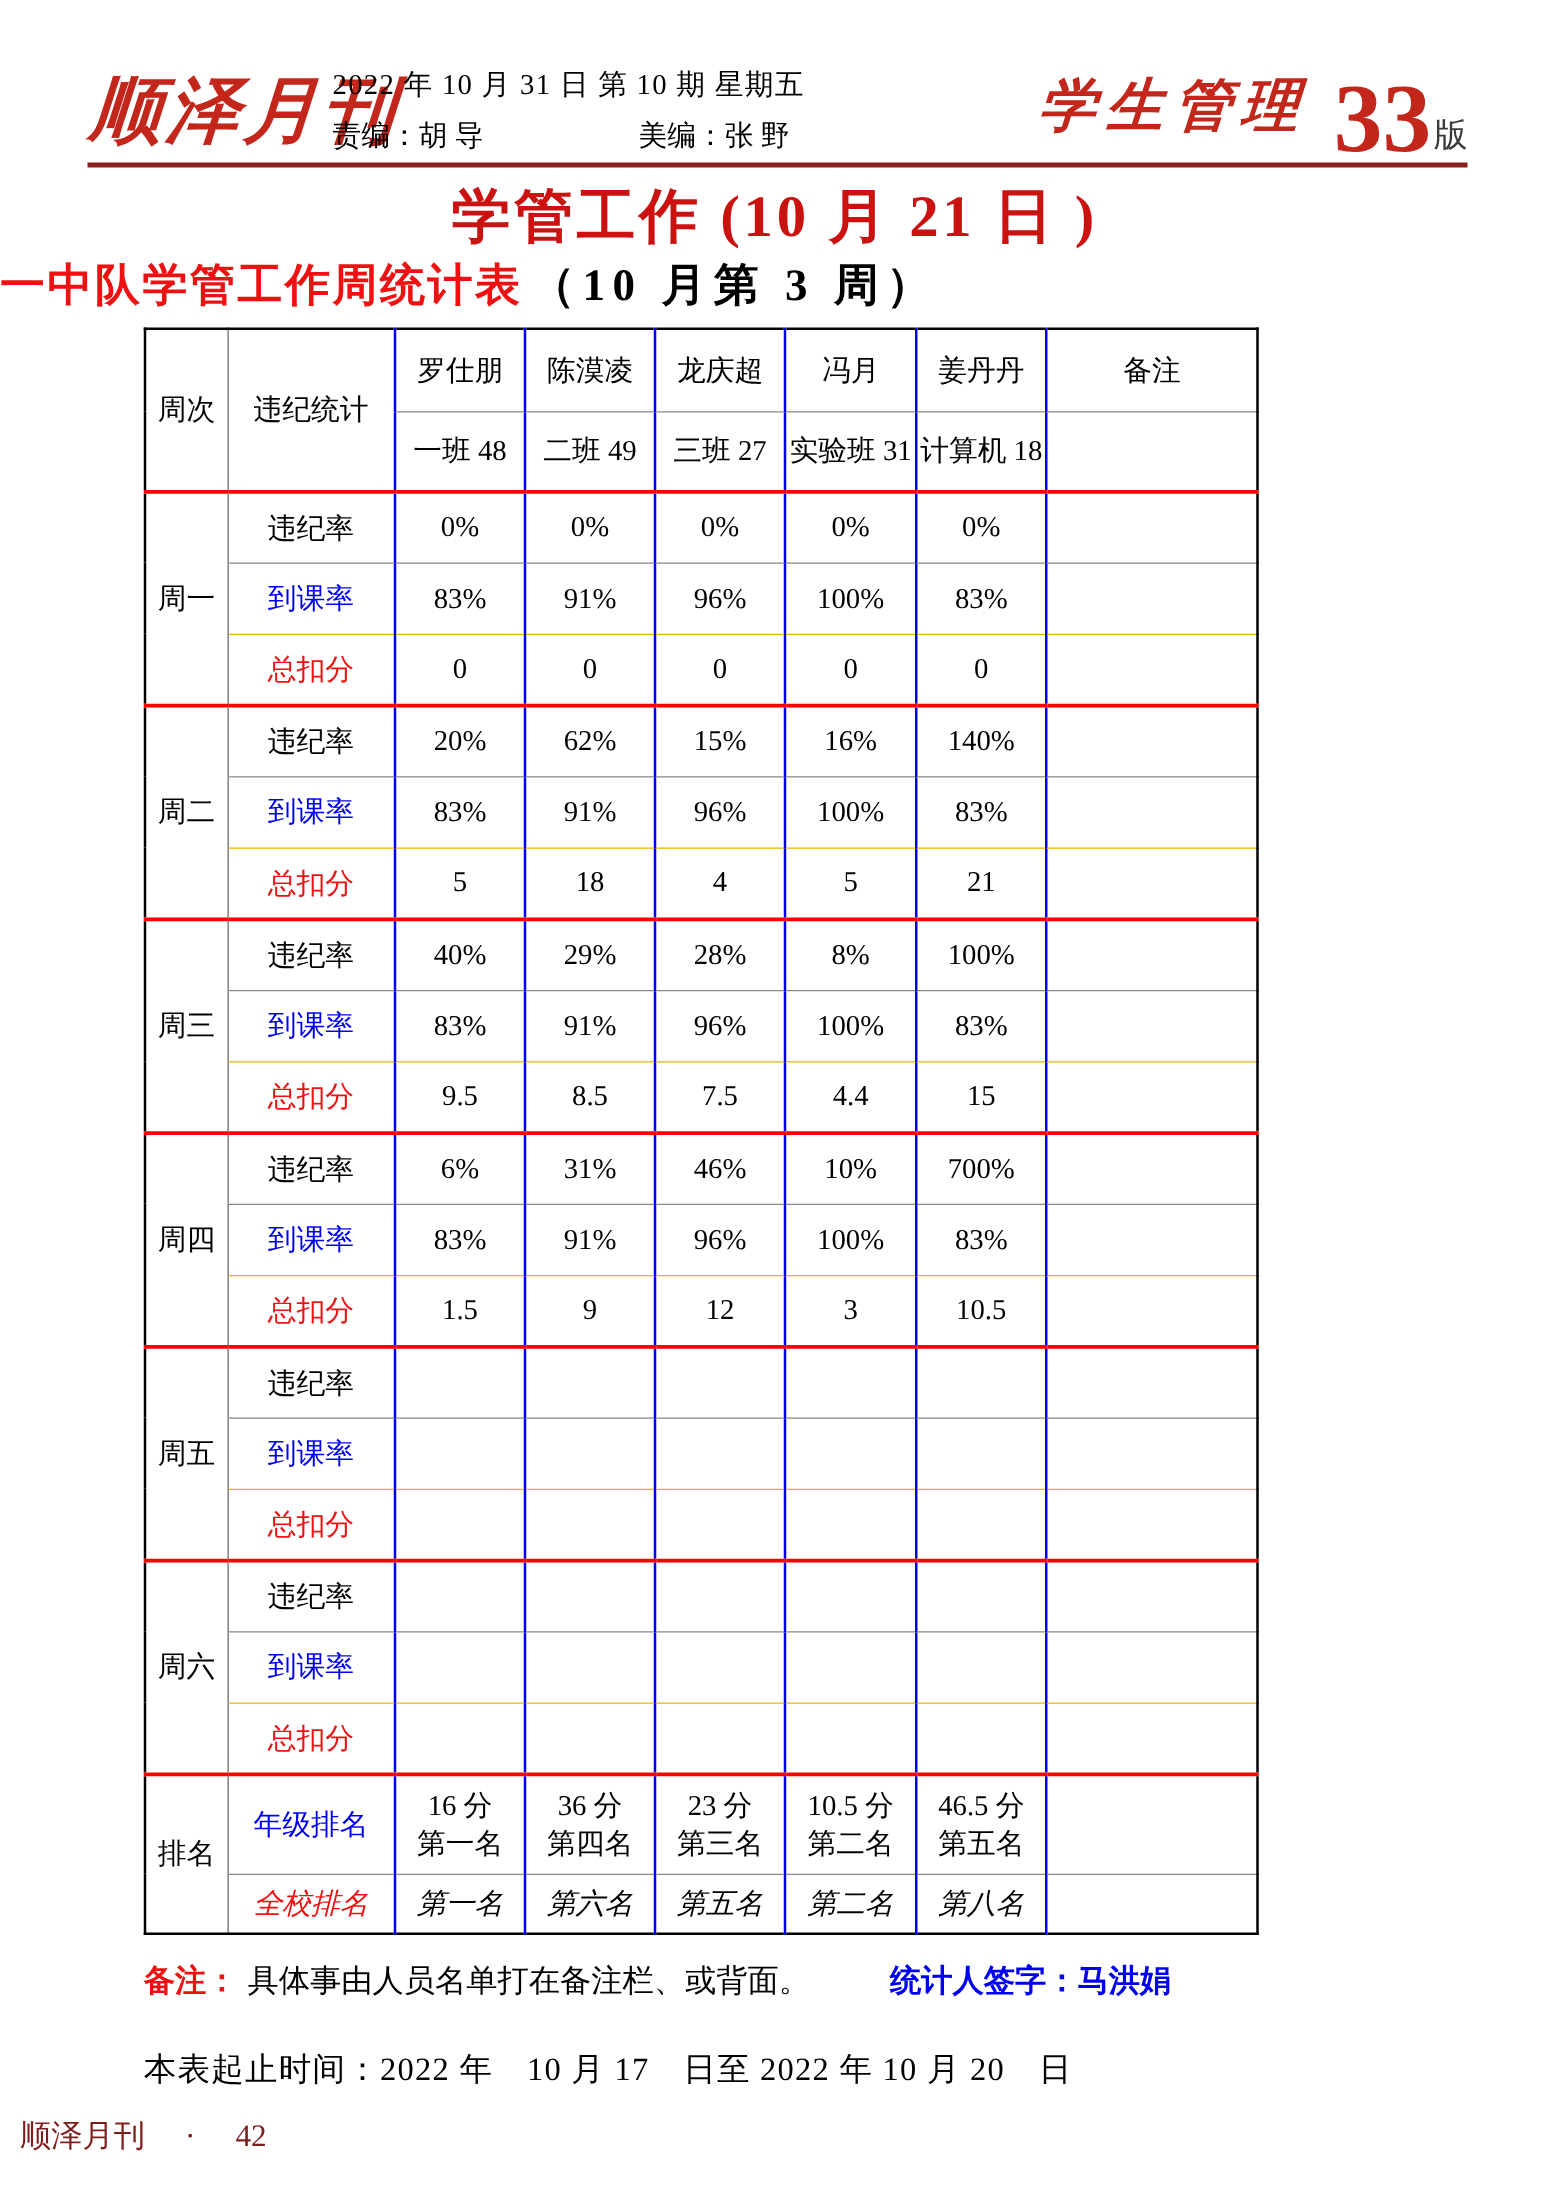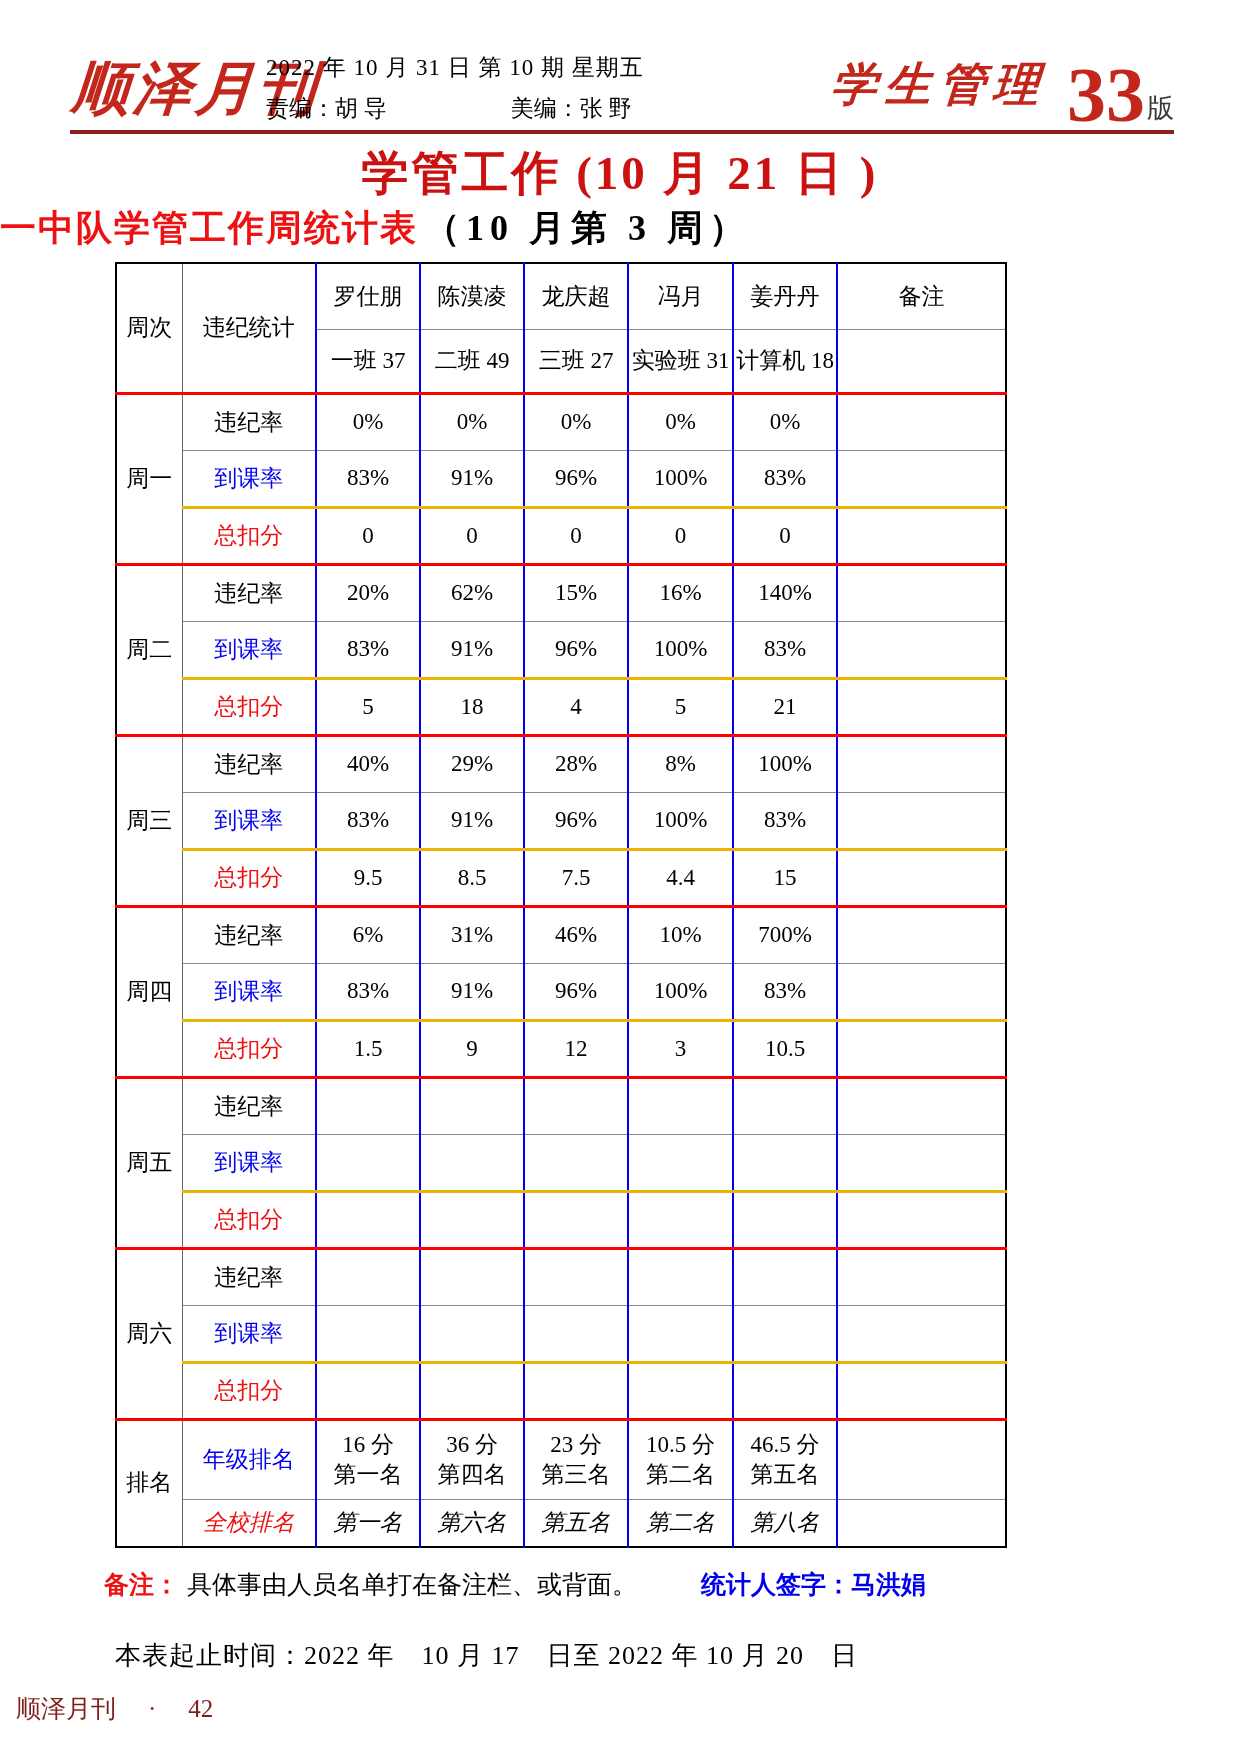--- a/index.html
+++ b/index.html
@@ -50,27 +50,27 @@
   .t td.lbl{font-family:"Liberation Sans","DejaVu Sans",sans-serif;}
   .t td.val{font-family:"Liberation Serif","DejaVu Serif",serif;}
   .t .bl{border-left:2px solid var(--grid-blue);}
   .t .c2{border-left:1px solid #666;}
   .t tr.hrow1 td{height:66px;}
   .t tr.hrow2 td{height:64px;}
   .t tr.drow td{height:57px;}
   .t tr.rrow1 td{height:80px;line-height:1.3;}
   .t tr.rrow2 td{height:48px;font-style:italic;}
   .t tr.sub td{border-top:1px solid #888;}
-  .t tr.sub2 td{border-top:3px solid #eab308;}
+  .t tr.sub2 td{border-top:1px solid #eab308;}
   .t tr.block-start td{border-top:3px solid var(--grid-red);}
   .t .blue{color:var(--text-blue);}
   .t .red{color:var(--text-red);}
 
   
-  .note-line{position:absolute;left:104px;top:1568px;font-size:25px;white-space:nowrap;}
+  .note-line{position:absolute;left:115px;top:1568px;font-size:25px;white-space:nowrap;}
   .note-label{color:var(--text-red);font-weight:bold;
               font-family:"Liberation Sans",sans-serif;margin-right:8px;}
   .note-text{color:#000;}
   .signature{color:var(--text-blue);font-weight:bold;
              font-family:"Liberation Sans",sans-serif;margin-left:64px;}
   .period-line{position:absolute;left:115px;top:1638px;font-size:26px;letter-spacing:1px;}
   .page-footer{position:absolute;left:0;top:1692px;width:100%;text-align:left;
                font-size:25px;color:#7f1d1d;}
   .page-footer span{margin:0 16px;}
 </style>
@@ -116,21 +116,21 @@
           <td class="hdr" rowspan="2">周次</td>
           <td class="hdr c2" rowspan="2">违纪统计</td>
           <td class="hdr bl">罗仕朋</td>
           <td class="hdr bl">陈漠凌</td>
           <td class="hdr bl">龙庆超</td>
           <td class="hdr bl">冯月</td>
           <td class="hdr bl">姜丹丹</td>
           <td class="hdr bl">备注</td>
         </tr>
         <tr class="hrow2 sub">
-          <td class="val bl">一班 37</td>
+          <td class="val bl">一班 48</td>
           <td class="val bl">二班 49</td>
           <td class="val bl">三班 27</td>
           <td class="val bl">实验班 31</td>
           <td class="val bl">计算机 18</td>
           <td class="bl"></td>
         </tr>
         <tr class="drow block-start">
           <td class="hdr" rowspan="3">周一</td>
           <td class="lbl c2">违纪率</td>
           <td class="val bl">0%</td>

